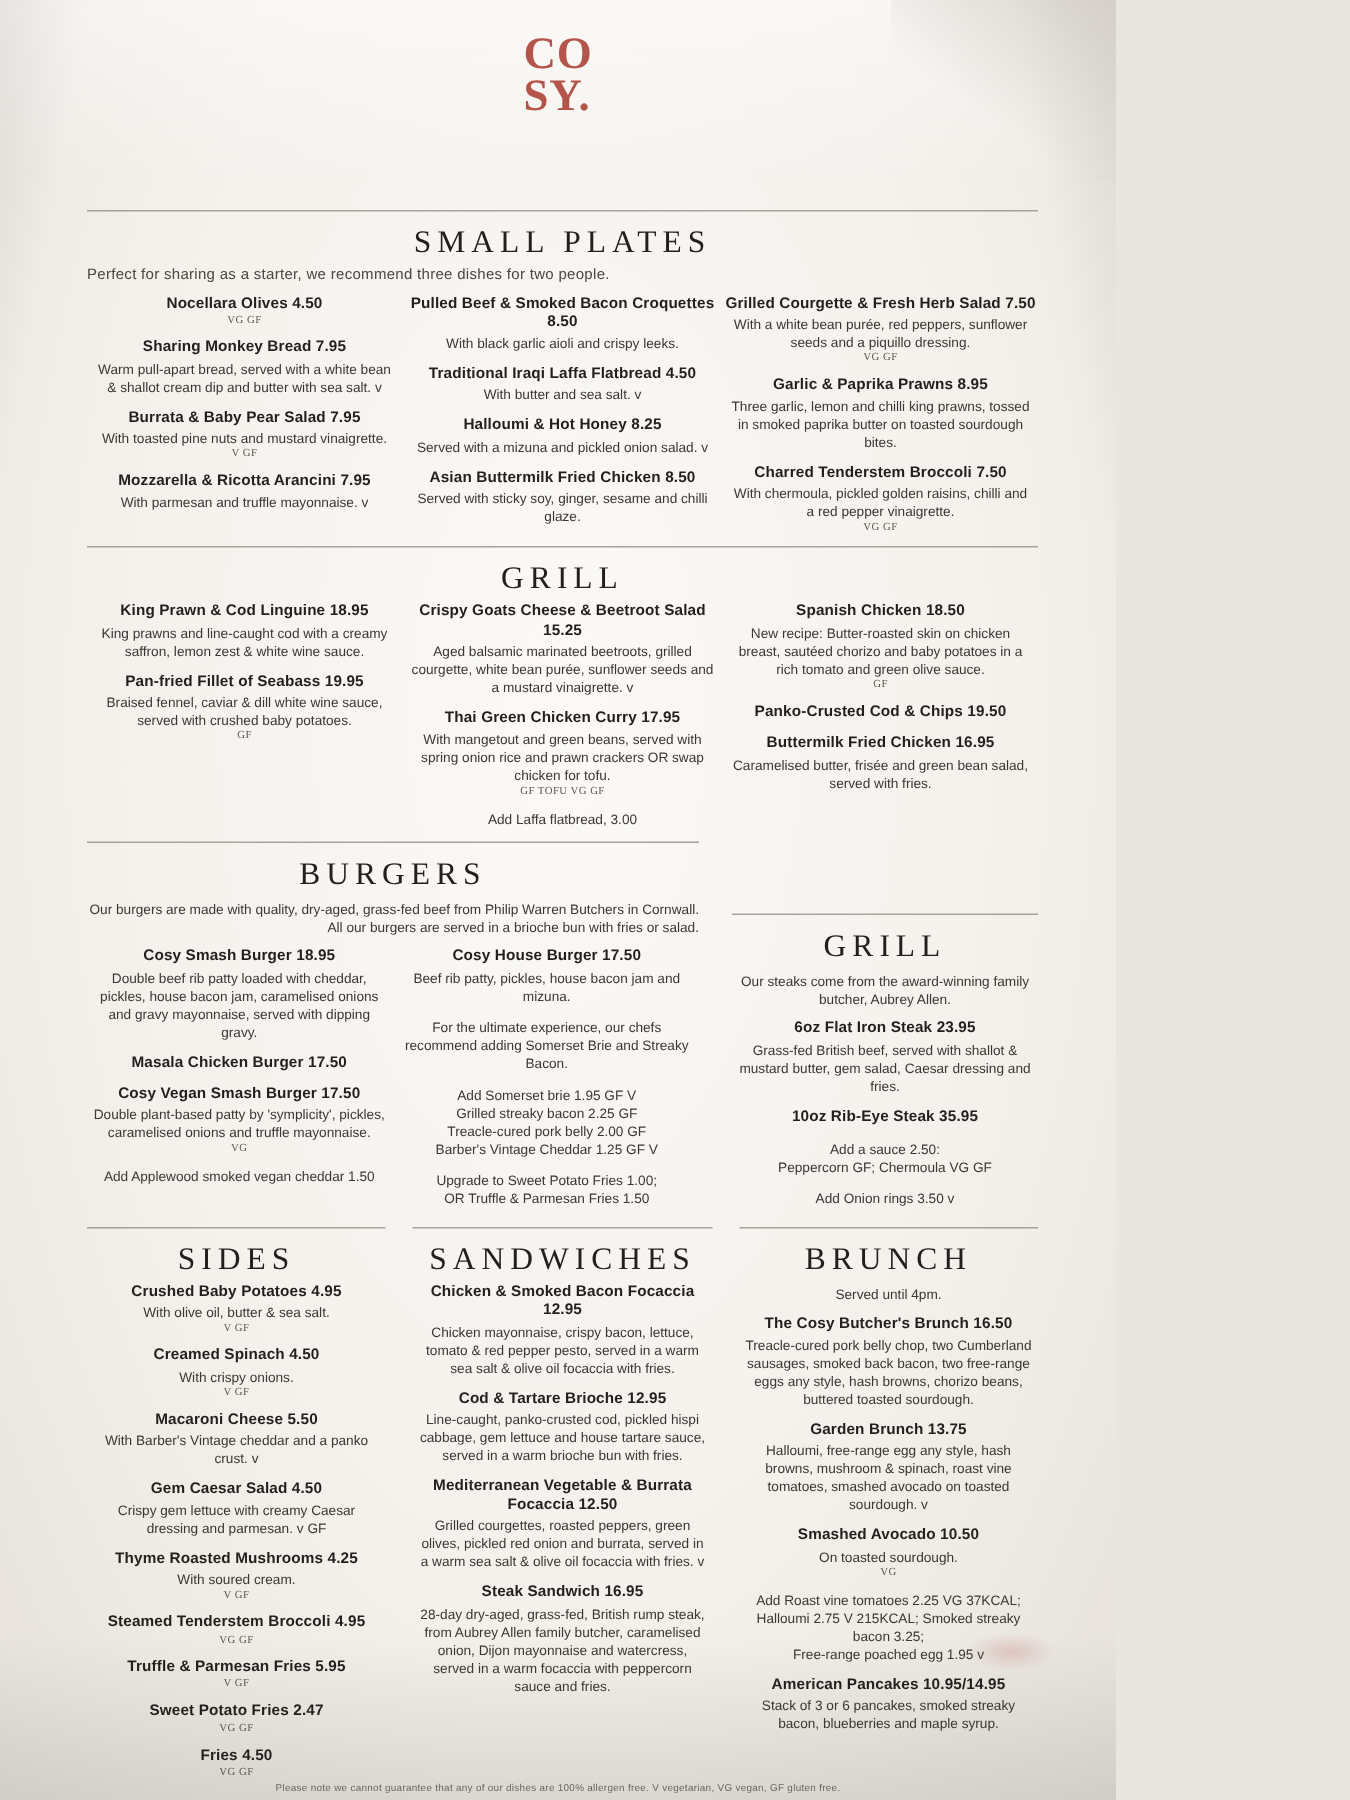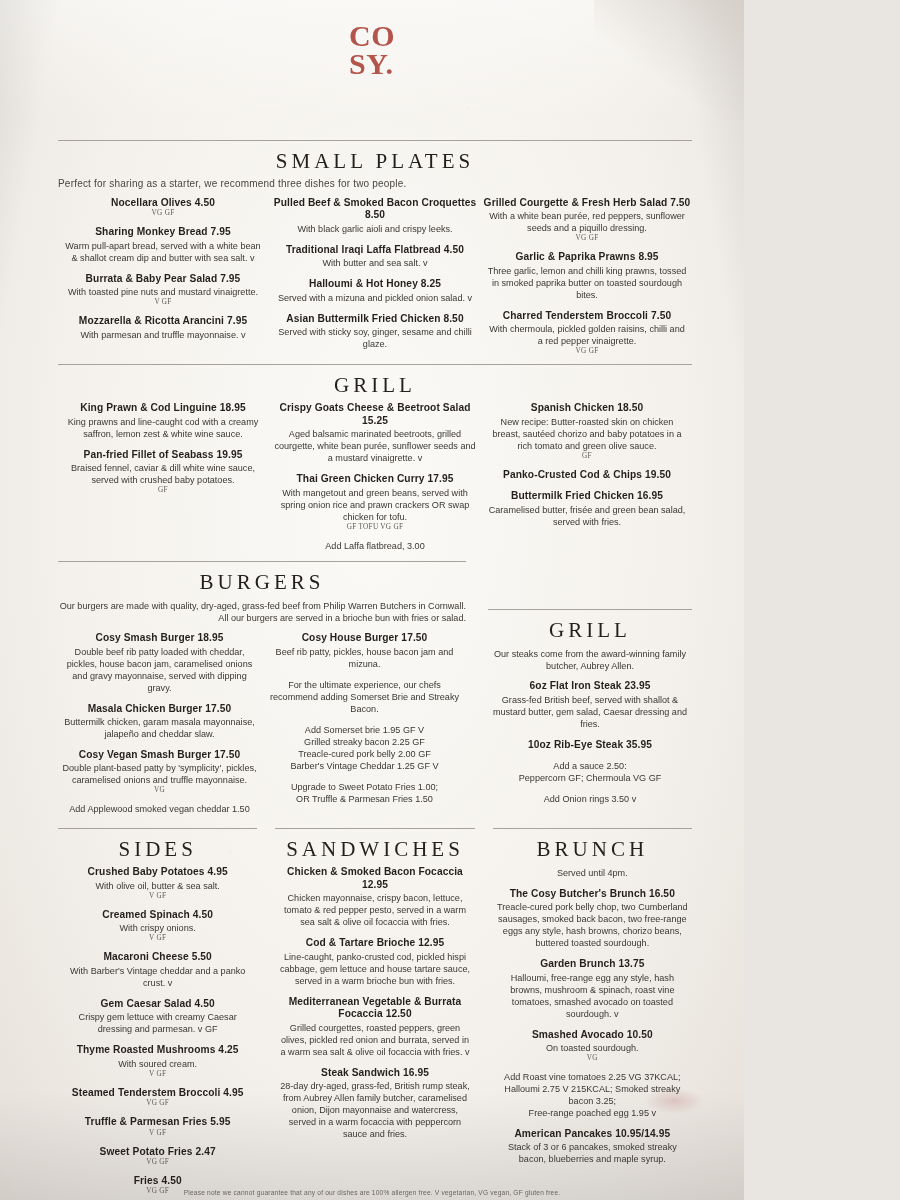--- a/index.html
+++ b/index.html
@@ -300,21 +300,20 @@
         <div class="mid-note" style="white-space:pre-line;text-align:right;">Our burgers are made with quality, dry-aged, grass-fed beef from Philip Warren Butchers in Cornwall.
 All our burgers are served in a brioche bun with fries or salad.</div>
         <div class="cols">
           <div class="col">
             <div class="item">
               <div class="item-name">Cosy Smash Burger 18.95</div>
               <div class="item-desc">Double beef rib patty loaded with cheddar, pickles, house bacon jam, caramelised onions and gravy mayonnaise, served with dipping gravy.</div>
             </div>
             <div class="item">
               <div class="item-name">Masala Chicken Burger 17.50</div>
-              <div class="item-desc">Buttermilk chicken, garam masala mayonnaise, jalapeño and cheddar slaw.</div>
             </div>
             <div class="item">
               <div class="item-name">Cosy Vegan Smash Burger 17.50</div>
               <div class="item-desc">Double plant-based patty by 'symplicity', pickles, caramelised onions and truffle mayonnaise.</div>
               <div class="tag">VG</div>
             </div>
             <div class="item">
               <div class="item-desc">Add Applewood smoked vegan cheddar 1.50</div>
             </div>
           </div>

